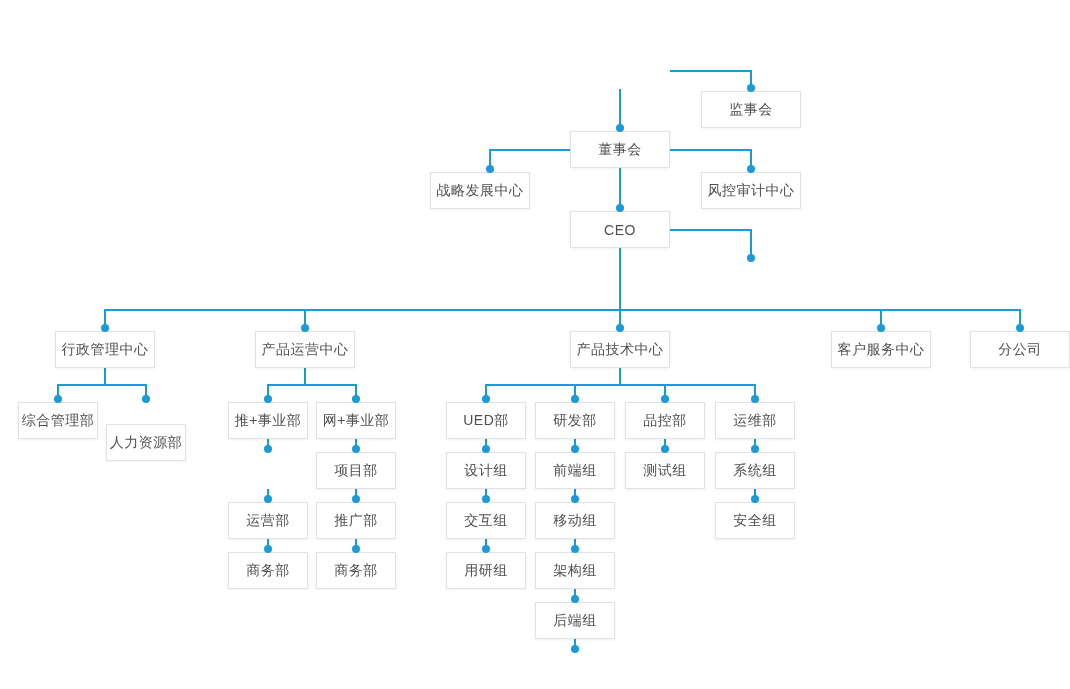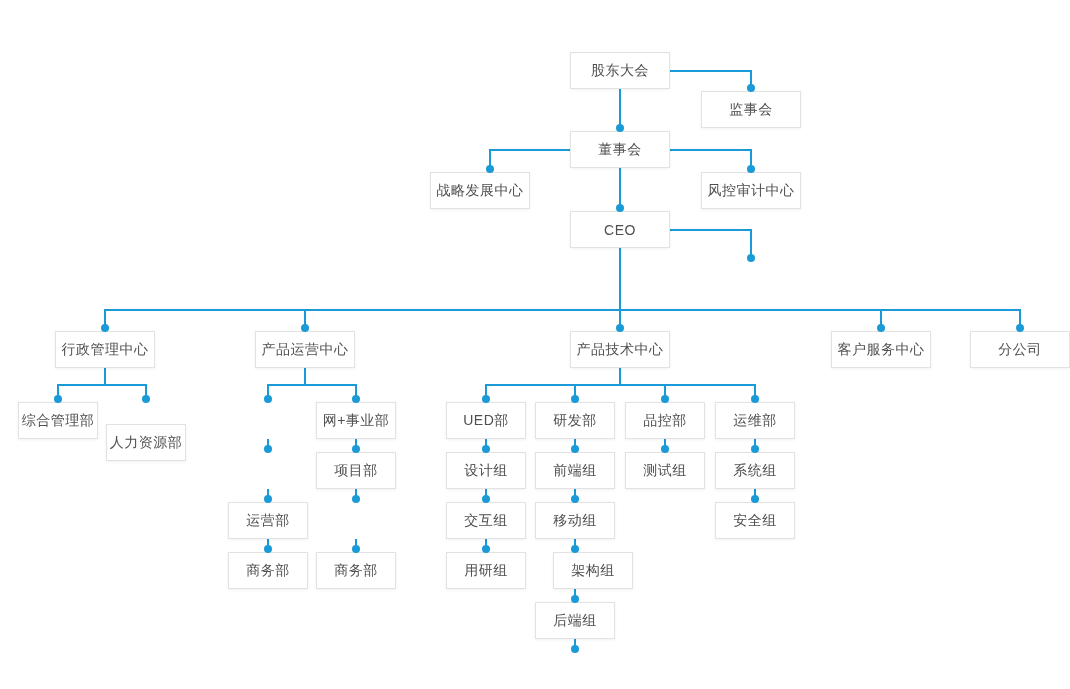--- a/index.html
+++ b/index.html
@@ -26,23 +26,20 @@
   .w80{width:80px;}
   .lbl{white-space:nowrap;letter-spacing:0.5px;}
   .line{position:absolute;background:var(--line,#1a9ad6);z-index:1;}
   .dot{position:absolute;width:8px;height:8px;border-radius:50%;background:var(--dot,#1a9ad6);z-index:3;}
 </style>
 </head>
 <body>
 
 <div id="canvas">
 
-  <div class="node w100" style="left:570px;top:52px">
-      <span class="lbl">股东大会</span>
-    </div>
   <div class="node w100" style="left:701px;top:91px">
       <span class="lbl">监事会</span>
     </div>
   <div class="node w100" style="left:570px;top:131px">
       <span class="lbl">董事会</span>
     </div>
   <div class="node w100" style="left:430px;top:172px">
       <span class="lbl">战略发展中心</span>
     </div>
   <div class="node w100" style="left:570px;top:211px">
@@ -68,29 +65,35 @@
       <span class="lbl">分公司</span>
     </div>
 
   <div class="node w80" style="left:18px;top:402px">
       <span class="lbl">综合管理部</span>
     </div>
   <div class="node w80" style="left:106px;top:424px">
       <span class="lbl">人力资源部</span>
     </div>
 
+  <div class="node w80" style="left:228px;top:402px">
+      <span class="lbl">推+事业部</span>
+    </div>
   <div class="node w80" style="left:316px;top:402px">
       <span class="lbl">网+事业部</span>
     </div>
   <div class="node w80" style="left:316px;top:452px">
       <span class="lbl">项目部</span>
     </div>
   <div class="node w80" style="left:228px;top:502px">
       <span class="lbl">运营部</span>
     </div>
+  <div class="node w80" style="left:316px;top:502px">
+      <span class="lbl">推广部</span>
+    </div>
   <div class="node w80" style="left:228px;top:552px">
       <span class="lbl">商务部</span>
     </div>
   <div class="node w80" style="left:316px;top:552px">
       <span class="lbl">商务部</span>
     </div>
 
   <div class="node w80" style="left:535px;top:402px">
       <span class="lbl">研发部</span>
     </div>
@@ -120,21 +123,21 @@
     </div>
   <div class="node w80" style="left:535px;top:502px">
       <span class="lbl">移动组</span>
     </div>
   <div class="node w80" style="left:715px;top:502px">
       <span class="lbl">安全组</span>
     </div>
   <div class="node w80" style="left:446px;top:552px">
       <span class="lbl">用研组</span>
     </div>
-  <div class="node w80" style="left:553px;top:552px">
+  <div class="node w80" style="left:535px;top:552px">
       <span class="lbl">架构组</span>
     </div>
   <div class="node w80" style="left:535px;top:602px">
       <span class="lbl">后端组</span>
     </div>
 <div class="line" style="left: 619px; top: 89px; width: 2px; height: 42px;"></div>
     <div class="dot" style="left: 616px; top: 124px;"></div>
     <div class="line" style="left: 619px; top: 168px; width: 2px; height: 43px;"></div>
     <div class="dot" style="left: 616px; top: 204px;"></div>
     <div class="line" style="left: 267px; top: 439px; width: 2px; height: 13px;"></div>

